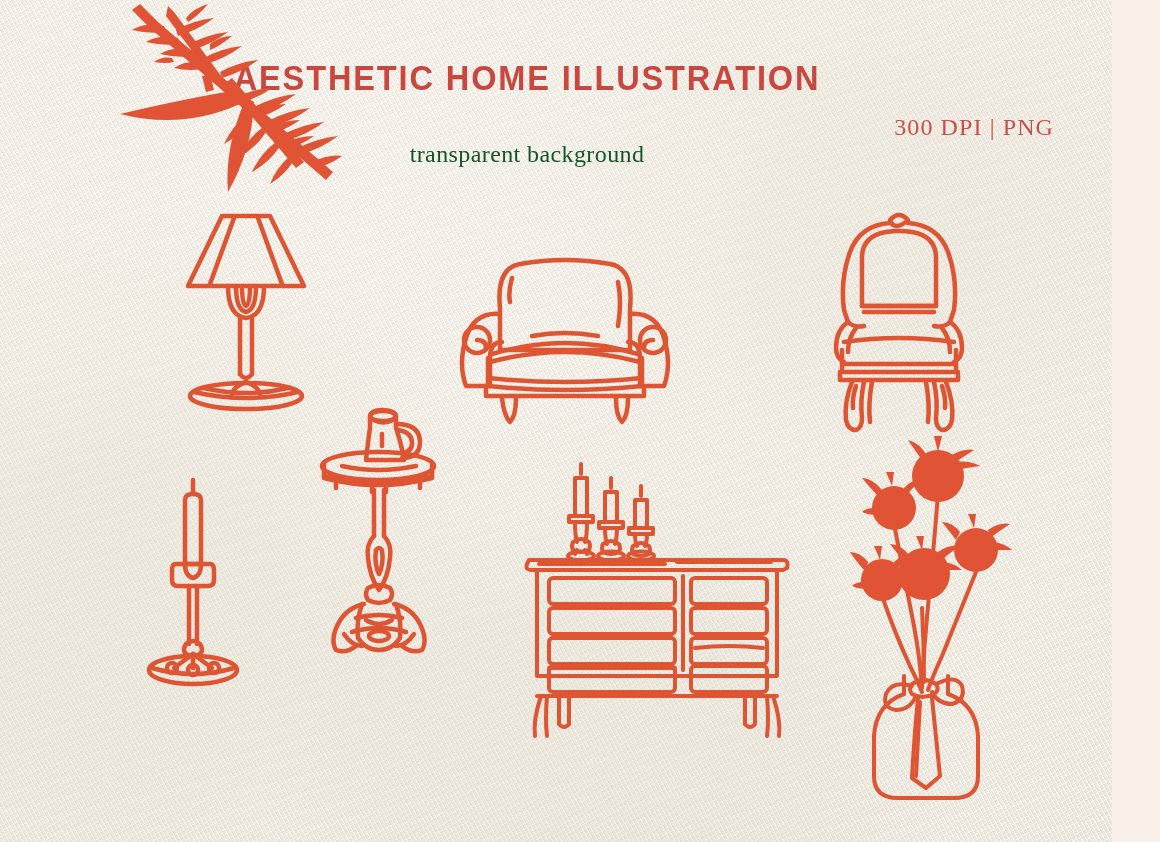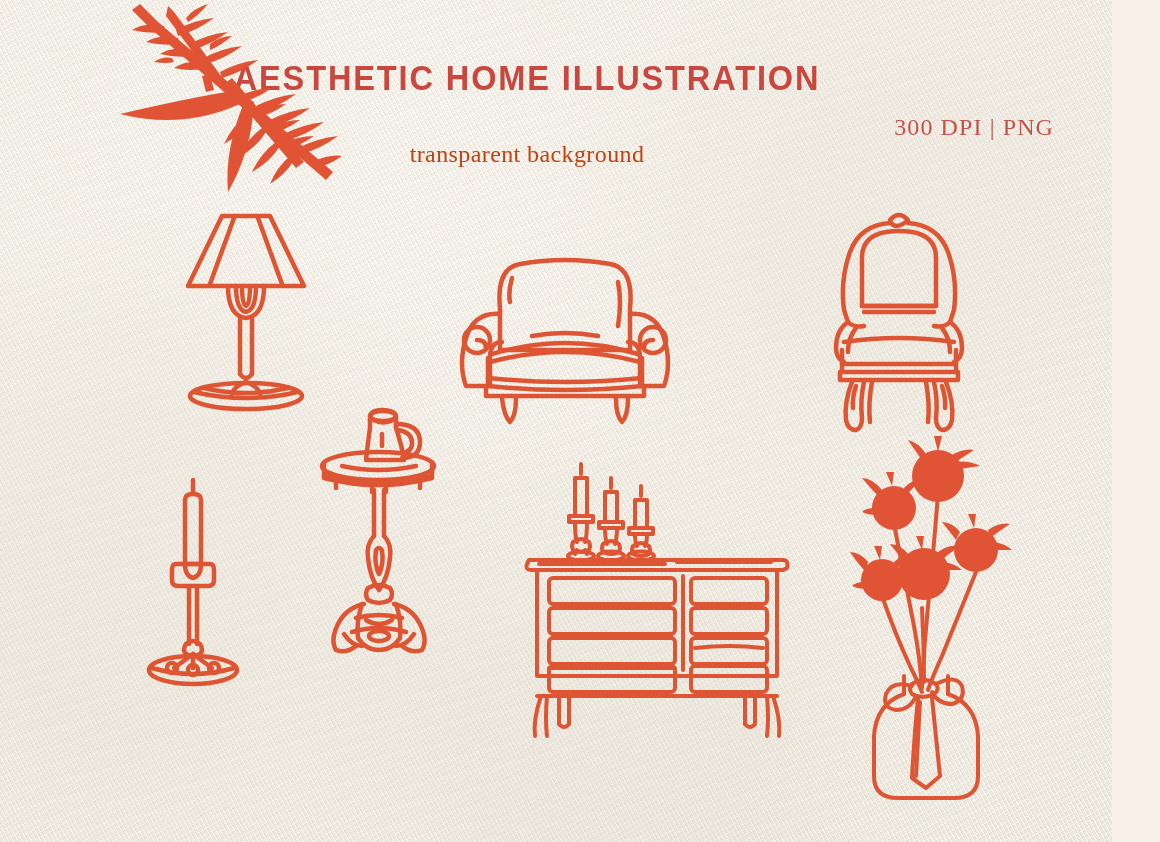--- a/index.html
+++ b/index.html
@@ -46,21 +46,21 @@
     font-size:24px;
     letter-spacing:1.1px;
     color:#c2534c;
     text-align:right;
   }
   #sub2{
     top:141px;
     font-family:"Liberation Serif", serif;
     font-size:24px;
     letter-spacing:.4px;
-    color:#c2410c;
+    color:#14532d;
   }
   svg{display:block;overflow:visible;}
   .ln{fill:none;stroke:#dd5533;stroke-linecap:round;stroke-linejoin:round;}
   .fl{fill:#e05435;stroke:none;}
 </style>
 </head>
 <body>
 
 <div id="canvas">
 

